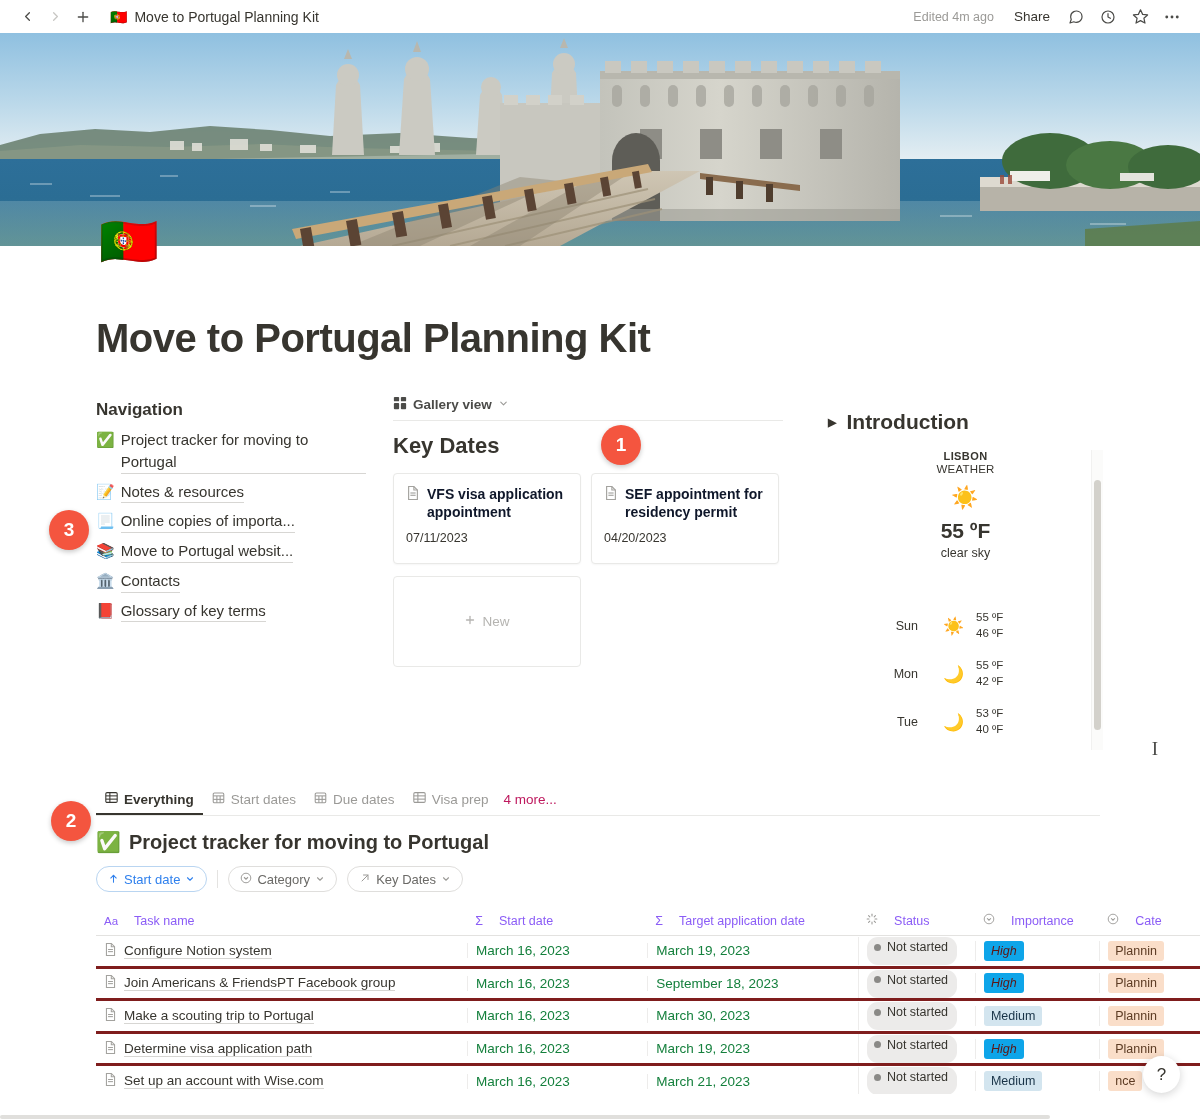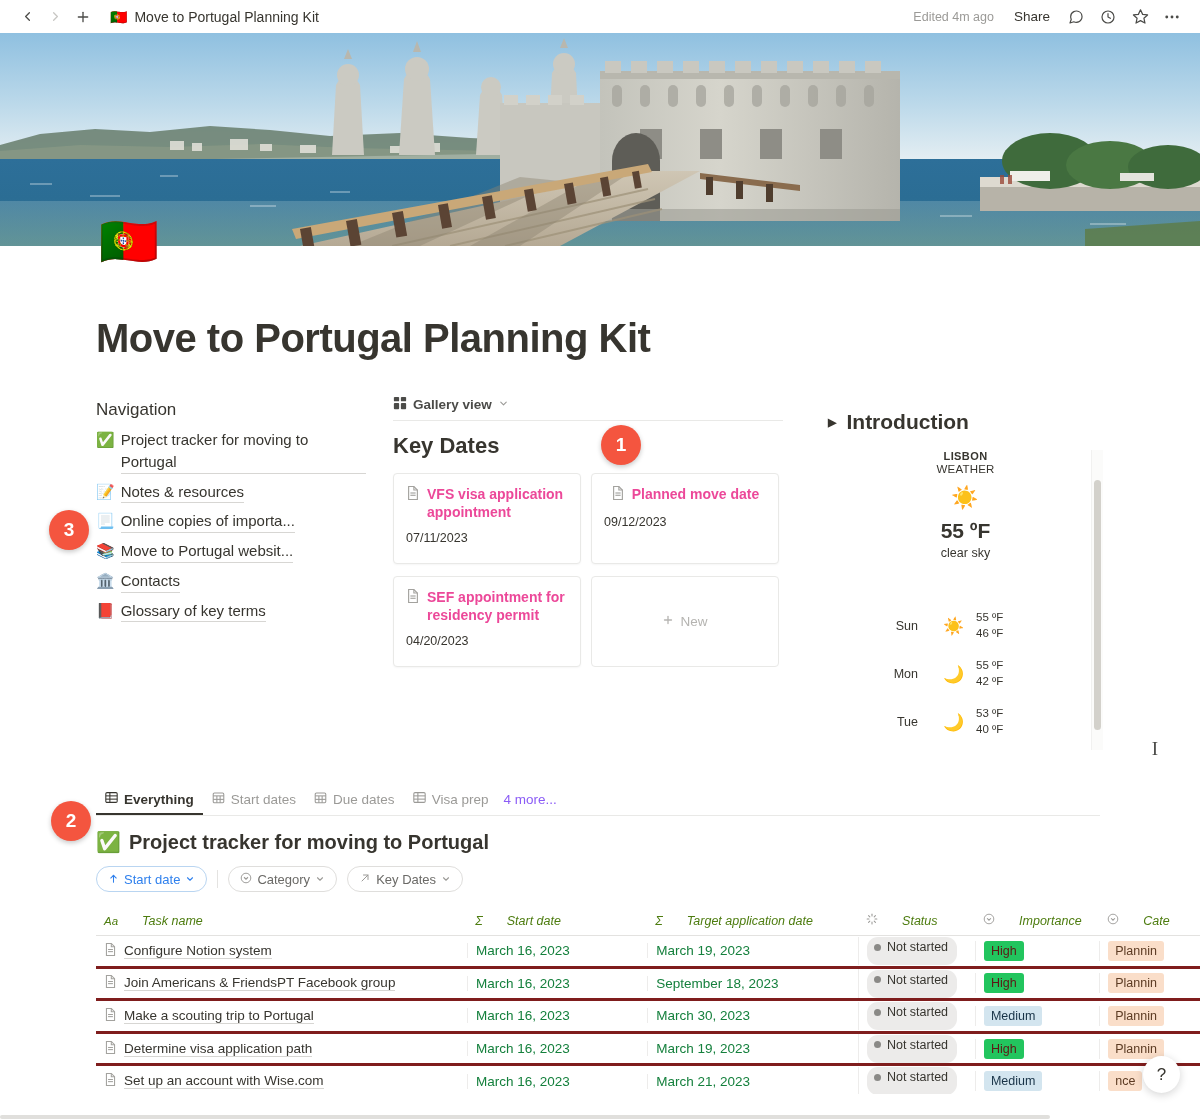--- a/index.html
+++ b/index.html
@@ -54,21 +54,21 @@
   .page-title {
     position: absolute; left: 96px; top: 316px; width: 900px;
     font-size: 40px; font-weight: 700; letter-spacing: -0.5px; color: #37352f;
   }
 
   
   .cols { position: absolute; left: 0; top: 396px; width: 1200px; height: 380px; }
 
   
   .navcol { position: absolute; left: 96px; top: 4px; width: 270px; }
-  .nav-head { font-size: 17px; font-weight: 400; color: #37352f; margin-bottom: 9px; }
+  .nav-head { font-size: 17px; font-weight: 700; color: #37352f; margin-bottom: 9px; }
   .nav-item {
     display: flex; align-items: flex-start; gap: 6px;
     font-size: 15px; line-height: 1.45; margin-bottom: 7px; cursor: pointer;
   }
   .nav-item .emoji { font-size: 15px; line-height: 1.45; flex: none; }
   .nav-item .lbl {
     border-bottom: 1px solid #d7d6d3; color: #37352f;
   }
 
   
@@ -80,23 +80,22 @@
   }
   .gal-rule { border-top: 1px solid #e9e9e7; }
   .gal-title { font-size: 22px; font-weight: 700; margin: 12px 0 14px; color: #37352f; }
   .gal-grid { display: grid; grid-template-columns: 188px 188px; gap: 12px 10px; }
   .gal-card {
     border: 1px solid #e9e9e7; border-radius: 4px; padding: 11px 12px 13px;
     min-height: 91px; box-shadow: 0 1px 2px rgba(15,15,15,0.04); cursor: pointer;
     background: #fff;
   }
   .gal-card-title {
-    display: flex; gap: 7px; font-size: 14px; font-weight: 600; color: #ec4899;
+    display: flex; gap: 7px; font-size: 14px; font-weight: 600; color: #0f172a;
     line-height: 1.3;
-    justify-content: center;
   }
   .gal-card-date { font-size: 12.5px; color: #37352f; margin-top: 10px; }
   .gal-new {
     border: 1px solid #e9e9e7; border-radius: 4px; min-height: 91px;
     display: flex; align-items: center; justify-content: center; gap: 6px;
     font-size: 13.5px; color: #b5b4b1; cursor: pointer; background: #fff;
   }
 
   
   .introcol { position: absolute; left: 828px; top: 14px; width: 300px; }
@@ -140,60 +139,60 @@
   .db-tabs {
     display: flex; align-items: flex-end; gap: 0; margin-left: 96px;
     width: 1004px; border-bottom: 1px solid #e9e9e7; height: 34px;
   }
   .db-tab {
     display: flex; align-items: center; gap: 6px;
     font-size: 13.5px; color: #9b9a97; padding: 0 9px 8px 9px; cursor: pointer;
     white-space: nowrap;
   }
   .db-tab.active { color: #37352f; font-weight: 600; box-shadow: inset 0 -2px 0 #37352f; }
-  .db-tab.more { color: #8b5cf6; padding-left: 6px; }
+  .db-tab.more { color: #be185d; padding-left: 6px; }
 
   .db-title {
     display: flex; align-items: center; gap: 8px; margin: 14px 0 0 96px;
     font-size: 20px; font-weight: 700; color: #37352f;
   }
   .db-filters { display: flex; align-items: center; gap: 10px; margin: 12px 0 0 96px; }
   .chip {
     display: flex; align-items: center; gap: 5px;
     height: 26px; padding: 0 11px; border-radius: 14px;
     border: 1px solid #dfdedc; font-size: 13px; color: #6b6a67; cursor: pointer;
     background: #fff; white-space: nowrap;
   }
   .chip.sort { border-color: #b9d5f1; color: #2f80ed; background: #fff; }
   .chip-sep { width: 1px; height: 18px; background: #e4e3e1; }
 
   
   .tbl { margin: 14px 0 0 96px; width: 1104px; }
   .trow { display: flex; align-items: center; border-bottom: 3px solid #7f1d1d; }
   .thead { border-bottom: 1px solid #e3e2e0; height: 30px; }
-  .thead .tc { font-size: 12.5px; color: #4d7c0f; display: flex; align-items: center; gap: 24px; font-style: italic; }
+  .thead .tc { font-size: 12.5px; color: #8b5cf6; display: flex; align-items: center; gap: 16px; }
   .tbody-row { height: 32.6px; }
   .tc { padding: 0 8px; overflow: hidden; white-space: nowrap; }
   .c-task   { width: 410px; }
   .c-start  { width: 198px; border-left: 1px solid #edeceb; }
   .c-target { width: 232px; border-left: 1px solid #edeceb; }
   .c-status { width: 128px; border-left: 1px solid #edeceb; }
   .c-import { width: 136px; border-left: 1px solid #edeceb; }
   .c-cat    { width: 110px; border-left: 1px solid #edeceb; }
   .thead .c-start, .thead .c-target, .thead .c-status, .thead .c-import, .thead .c-cat { border-left: none; }
   .task-cell { display: flex; align-items: center; gap: 7px; font-size: 13.5px; }
   .task-cell .lbl { border-bottom: 1px solid #d7d6d3; color: #37352f; }
   .datetxt { font-size: 13.5px; color: #15803d; }
   .pill {
     display: inline-flex; align-items: center; gap: 6px;
     border-radius: 3px; padding: 2px 7px; font-size: 12.5px; line-height: 16px;
   }
   .pill.status { background: #ecebea; color: #37352f; border-radius: 11px; padding: 2px 9px 10px 7px; }
   .dot { width: 7px; height: 7px; border-radius: 50%; background: #8a8986; display: inline-block; }
-  .pill.high   { background: #22c55e; color: #5d1715; }
+  .pill.high   { background: #0ea5e9; color: #5d1715; font-style: italic; }
   .pill.medium { background: #d3e5ef; color: #183347; }
   .pill.planning { background: #fadec9; color: #5c3b23; }
   .pill.finance  { background: #fadec9; color: #5c3b23; }
 
   
   .bottom-fade {
     position: absolute; left: 0; top: 1094px; width: 1200px; height: 25px; background: #fff;
   }
   .hscroll {
     position: absolute; left: 0; bottom: 0; width: 1200px; height: 5px;
@@ -521,34 +520,20 @@
                   <path d="M9 1.6v4h4"></path>
                   <line x1="5" y1="9" x2="11" y2="9"></line>
                   <line x1="5" y1="11.6" x2="11" y2="11.6"></line>
                 </svg>
             </span>
             <span>VFS visa application appointment</span>
           </div>
           <div class="gal-card-date">07/11/2023</div>
         </div>
 
-        <div class="gal-card">
-          <div class="gal-card-title">
-            <span>
-              <svg width="14" height="16" viewBox="0 0 16 18" fill="none" stroke="#a3a29e" stroke-width="1.3">
-                  <path d="M3 1.6h6l4 4v10.8H3z"></path>
-                  <path d="M9 1.6v4h4"></path>
-                  <line x1="5" y1="9" x2="11" y2="9"></line>
-                  <line x1="5" y1="11.6" x2="11" y2="11.6"></line>
-                </svg>
-            </span>
-            <span>Planned move date</span>
-          </div>
-          <div class="gal-card-date">09/12/2023</div>
-        </div>
 
         <div class="gal-card">
           <div class="gal-card-title">
             <span>
               <svg width="14" height="16" viewBox="0 0 16 18" fill="none" stroke="#a3a29e" stroke-width="1.3">
                   <path d="M3 1.6h6l4 4v10.8H3z"></path>
                   <path d="M9 1.6v4h4"></path>
                   <line x1="5" y1="9" x2="11" y2="9"></line>
                   <line x1="5" y1="11.6" x2="11" y2="11.6"></line>
                 </svg>

